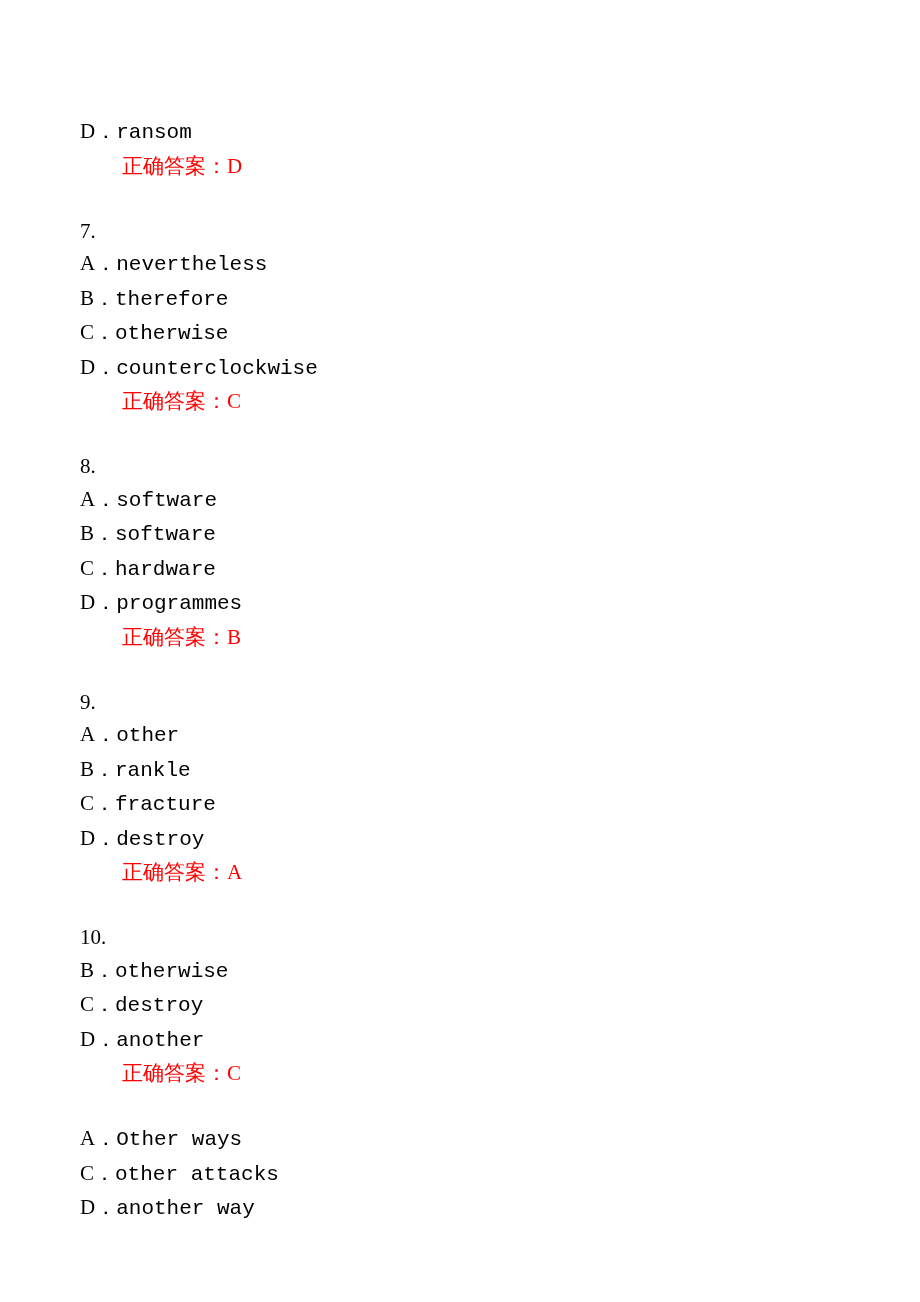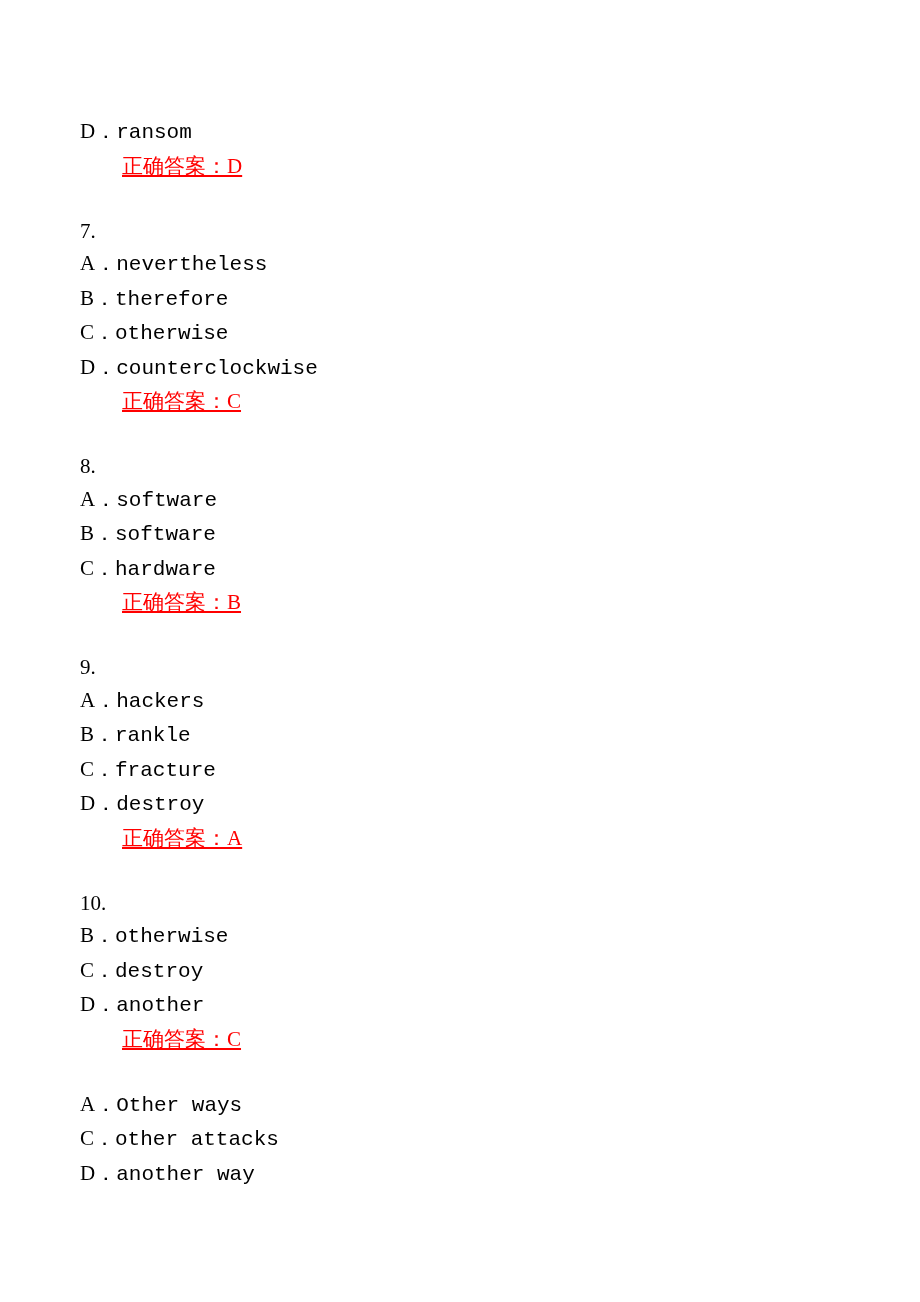--- a/index.html
+++ b/index.html
@@ -24,21 +24,20 @@
     font-family: "Times New Roman", serif;
   }
   .option-text {
     font-family: "Courier New", monospace;
     margin-top: 20px;
   }
   .answer-line {
     padding-left: 2em;
     color: #ff0000;
     font-family: "SimSun", "宋体", serif;
-    text-decoration: underline;
   }
   .answer-label {
     
   }
   .answer-value {
     font-family: "Times New Roman", serif;
   }
   .question-number {
     font-family: "Times New Roman", serif;
   }
@@ -70,25 +69,26 @@
         <div class="option"><span class="option-letter">B</span><span class="option-letter">．</span><span class="option-text">therefore</span></div>
         <div class="option"><span class="option-letter">C</span><span class="option-letter">．</span><span class="option-text">otherwise</span></div>
         <div class="option"><span class="option-letter">D</span><span class="option-letter">．</span><span class="option-text">counterclockwise</span></div>
         <div class="answer-line"><span class="answer-label">正确答案：</span><span class="answer-value">C</span></div>
       </div>
       <div class="qblock">
         <div class="question-number">8.</div>
         <div class="option"><span class="option-letter">A</span><span class="option-letter">．</span><span class="option-text">software</span></div>
         <div class="option"><span class="option-letter">B</span><span class="option-letter">．</span><span class="option-text">software</span></div>
         <div class="option"><span class="option-letter">C</span><span class="option-letter">．</span><span class="option-text">hardware</span></div>
+        <div class="option"><span class="option-letter">D</span><span class="option-letter">．</span><span class="option-text">programmes</span></div>
         <div class="answer-line"><span class="answer-label">正确答案：</span><span class="answer-value">B</span></div>
       </div>
       <div class="qblock">
         <div class="question-number">9.</div>
-        <div class="option"><span class="option-letter">A</span><span class="option-letter">．</span><span class="option-text">hackers</span></div>
+        <div class="option"><span class="option-letter">A</span><span class="option-letter">．</span><span class="option-text">other</span></div>
         <div class="option"><span class="option-letter">B</span><span class="option-letter">．</span><span class="option-text">rankle</span></div>
         <div class="option"><span class="option-letter">C</span><span class="option-letter">．</span><span class="option-text">fracture</span></div>
         <div class="option"><span class="option-letter">D</span><span class="option-letter">．</span><span class="option-text">destroy</span></div>
         <div class="answer-line"><span class="answer-label">正确答案：</span><span class="answer-value">A</span></div>
       </div>
       <div class="qblock">
         <div class="question-number">10.</div>
         <div class="option"><span class="option-letter">B</span><span class="option-letter">．</span><span class="option-text">otherwise</span></div>
         <div class="option"><span class="option-letter">C</span><span class="option-letter">．</span><span class="option-text">destroy</span></div>
         <div class="option"><span class="option-letter">D</span><span class="option-letter">．</span><span class="option-text">another</span></div>

